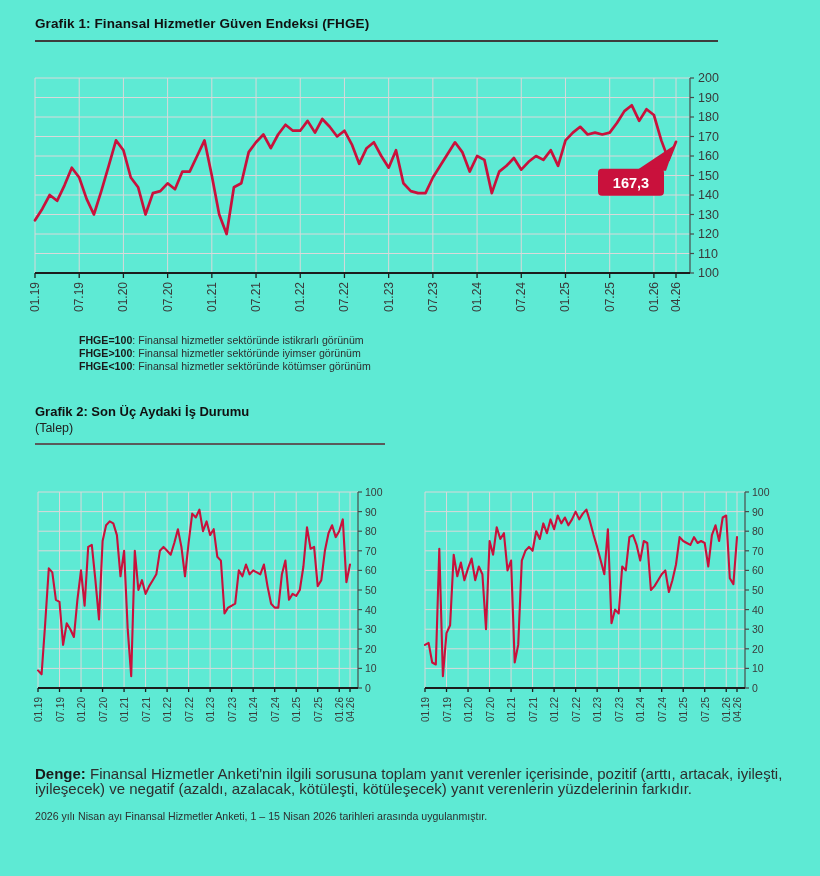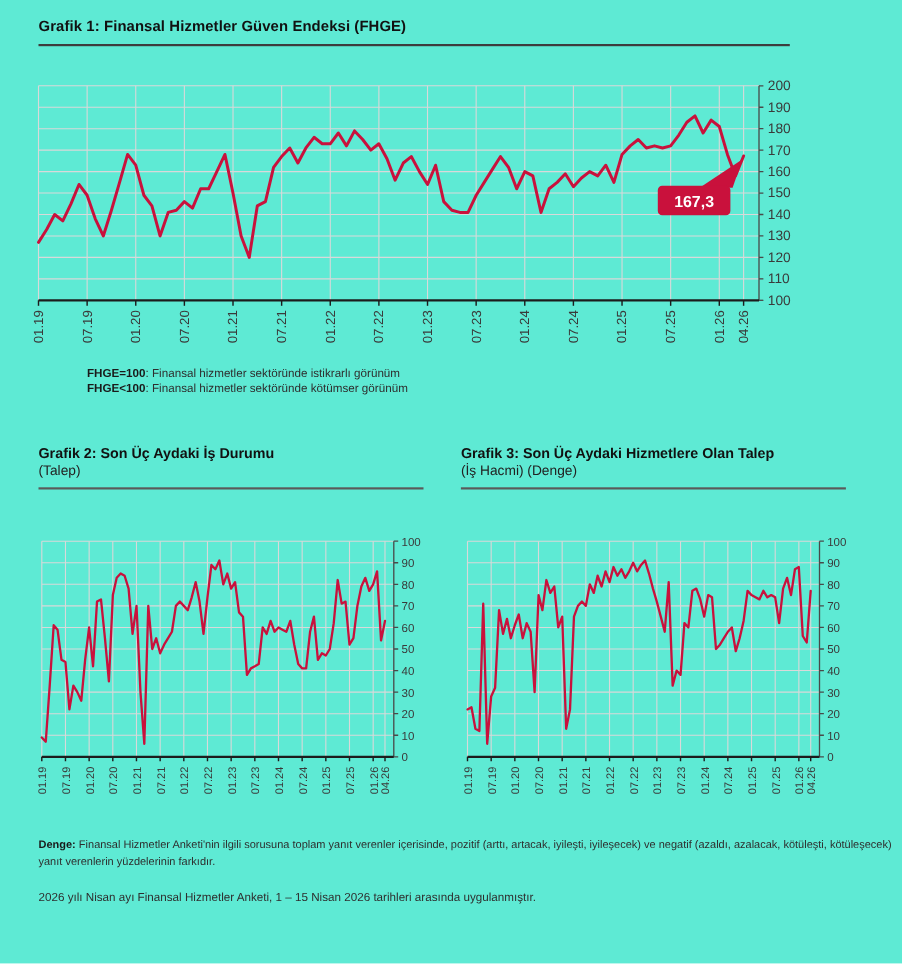--- a/index.html
+++ b/index.html
@@ -23,21 +23,21 @@
   .chart-svg{position:absolute;}
   #svg1{left:30px;top:58px;}
   #svg2{left:28px;top:478px;}
   #svg3{left:415px;top:478px;}
   .footnotes{
     position:absolute;left:35px;top:334px;font-size:10.6px;line-height:13.2px;color:#2e2e2e;
   }
   .footnotes b{color:#1a1a1a;padding-left:44px;}
   .denge-note{
     position:absolute;left:35px;top:752px;width:778px;
-    font-size:10px;line-height:14.5px;color:#2e2e2e;
+    font-size:15px;line-height:14.5px;color:#2e2e2e;
   }
   .denge-note b{color:#1a1a1a;}
   .survey-note{
     position:absolute;left:35px;top:799px;width:778px;
     font-size:10.6px;color:#2e2e2e;
   }
 </style>
 </head>
 <body>
 
@@ -131,32 +131,29 @@
       <polyline points="5.0,162.3 12.4,150.7 19.7,137.0 27.1,142.8 34.5,127.3 41.8,109.7 49.2,119.5 56.6,140.9 63.9,156.5 71.3,133.1 78.7,107.8 86.0,82.4 93.4,92.2 100.8,119.5 108.1,129.2 115.5,156.5 122.9,135.1 130.3,133.1 137.6,125.3 145.0,131.2 152.4,113.6 159.7,113.6 167.1,98.0 174.5,82.4 181.8,117.5 189.2,156.5 196.6,176.0 203.9,129.2 211.3,125.3 218.7,94.1 226.0,84.3 233.4,76.5 240.8,90.2 248.1,76.5 255.5,66.8 262.9,72.7 270.2,72.7 277.6,62.9 285.0,74.6 292.3,61.0 299.7,68.8 307.1,78.5 314.4,72.7 321.8,86.3 329.2,105.8 336.6,90.2 343.9,84.3 351.3,98.0 358.7,109.7 366.0,92.2 373.4,125.3 380.8,133.1 388.1,135.1 395.5,135.1 402.9,119.5 410.2,107.8 417.6,96.0 425.0,84.3 432.3,94.1 439.7,113.6 447.1,98.0 454.4,101.9 461.8,135.1 469.2,113.6 476.5,107.8 483.9,100.0 491.3,111.7 498.6,103.8 506.0,98.0 513.4,101.9 520.7,92.2 528.1,107.8 535.5,82.4 542.9,74.6 550.2,68.8 557.6,76.5 565.0,74.6 572.3,76.5 579.7,74.6 587.1,64.8 594.4,53.1 601.8,47.3 609.2,62.9 616.5,51.2 623.9,57.0 631.3,82.4 638.6,101.9 646.0,83.8" fill="none" stroke="#c9113c" stroke-width="2.7" stroke-linejoin="round" stroke-linecap="round"></polyline>
       <g>
         <polygon points="606,112.76499999999999 636,112.76499999999999 645,86.76499999999999" fill="#c9113c"></polygon>
         <rect x="568" y="110.76499999999999" width="66" height="27" rx="4" fill="#c9113c"></rect>
         <text x="601" y="129.765" text-anchor="middle" font-size="14.5" font-weight="bold" fill="#ffffff">167,3</text>
       </g>
     </svg>
 
   <div class="footnotes">
     <div><b>FHGE=100</b><span>: Finansal hizmetler sektöründe istikrarlı görünüm</span></div>
+    <div><b>FHGE&gt;100</b><span>: Finansal hizmetler sektöründe iyimser görünüm</span></div>
     <div><b>FHGE&lt;100</b><span>: Finansal hizmetler sektöründe kötümser görünüm</span></div>
   </div>
 
   <div id="hdr2" class="small-header">
     <div class="t">Grafik 2: Son Üç Aydaki İş Durumu</div>
     <div class="s">(Talep)</div>
   </div>
 
-  <div id="hdr3" class="small-header">
-    <div class="t">Grafik 3: Son Üç Aydaki Hizmetlere Olan Talep</div>
-    <div class="s">(İş Hacmi) (Denge)</div>
-  </div>
 
   <svg id="svg2" class="chart-svg" width="372" height="262" viewBox="0 0 372 262">
       <line x1="10" y1="14" x2="10" y2="210" stroke="#d9d9d9" stroke-width="1"></line>
       <line x1="31.517241379310345" y1="14" x2="31.517241379310345" y2="210" stroke="#d9d9d9" stroke-width="1"></line>
       <line x1="53.03448275862069" y1="14" x2="53.03448275862069" y2="210" stroke="#d9d9d9" stroke-width="1"></line>
       <line x1="74.55172413793103" y1="14" x2="74.55172413793103" y2="210" stroke="#d9d9d9" stroke-width="1"></line>
       <line x1="96.06896551724138" y1="14" x2="96.06896551724138" y2="210" stroke="#d9d9d9" stroke-width="1"></line>
       <line x1="117.58620689655173" y1="14" x2="117.58620689655173" y2="210" stroke="#d9d9d9" stroke-width="1"></line>
       <line x1="139.10344827586206" y1="14" x2="139.10344827586206" y2="210" stroke="#d9d9d9" stroke-width="1"></line>
       <line x1="160.6206896551724" y1="14" x2="160.6206896551724" y2="210" stroke="#d9d9d9" stroke-width="1"></line>

